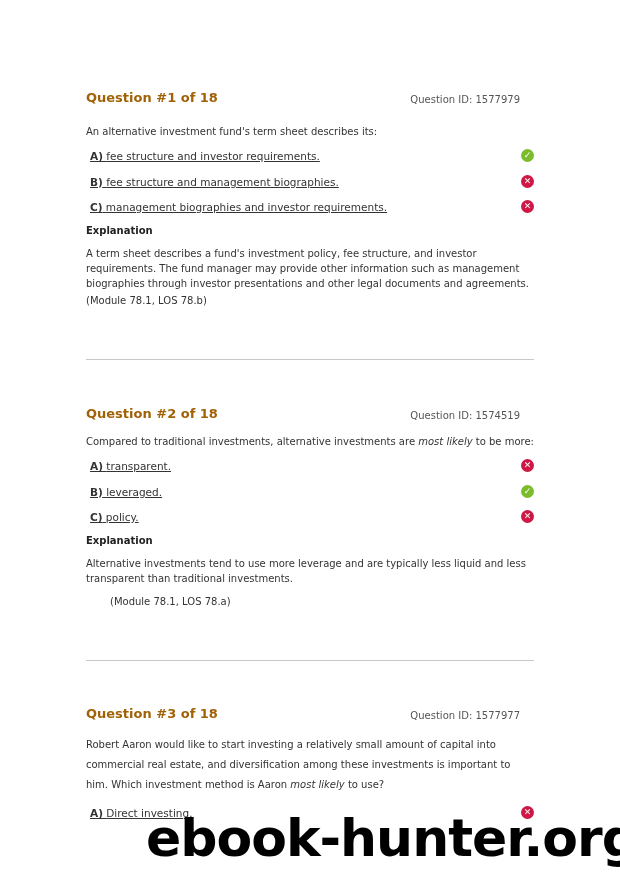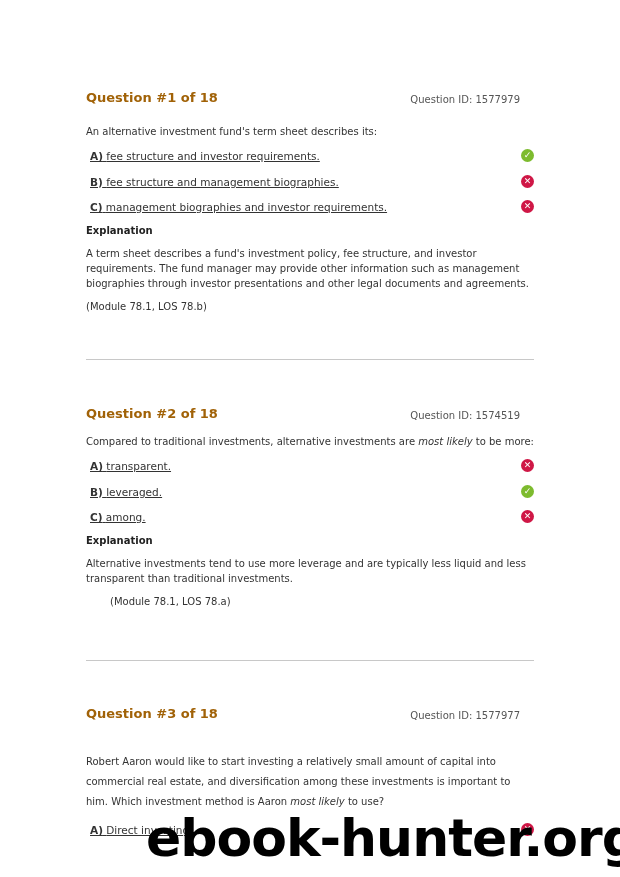--- a/index.html
+++ b/index.html
@@ -46,21 +46,21 @@
       <span class="mark bad">✕</span>
     </div>
     <div class="opt">
       <span class="lbl">C)</span>
       <span>management biographies and investor requirements.</span>
       <span class="mark bad">✕</span>
     </div>
   </div>
   <div class="exp-h" style="margin-top:-2px;">Explanation</div>
   <div class="exp" style="margin-top:10px;">A term sheet describes a fund's investment policy, fee structure, and investor requirements. The fund manager may provide other information such as management biographies through investor presentations and other legal documents and agreements.</div>
-  <div class="ref" style="margin-top:10px;">(Module 78.1, LOS 78.b)</div>
+  <div class="ref" style="margin-top:4px;">(Module 78.1, LOS 78.b)</div>
 </section>
 
 <div class="divider" style="top:359px;"></div>
 
 <section class="q" style="top:406px;">
   <div class="q-head">
     <div class="q-title">Question #2 of 18</div>
     <div class="q-id">Question ID: 1574519</div>
   </div>
   <div class="q-text" style="margin-top:8px;"><span>Compared to traditional investments, alternative investments are </span><em>most likely</em><span> to be more:</span></div>
@@ -70,37 +70,37 @@
       <span>transparent.</span>
       <span class="mark bad">✕</span>
     </div>
     <div class="opt">
       <span class="lbl">B)</span>
       <span>leveraged.</span>
       <span class="mark ok">✓</span>
     </div>
     <div class="opt">
       <span class="lbl">C)</span>
-      <span>among.</span>
+      <span>policy.</span>
       <span class="mark bad">✕</span>
     </div>
   </div>
   <div class="exp-h" style="margin-top:-2px;">Explanation</div>
   <div class="exp" style="margin-top:10px;">Alternative investments tend to use more leverage and are typically less liquid and less transparent than traditional investments.</div>
   <div class="ref" style="margin-top:10px;margin-left:24px;">(Module 78.1, LOS 78.a)</div>
 </section>
 
 <div class="divider" style="top:660px;"></div>
 
 <section class="q" style="top:706px;">
   <div class="q-head">
     <div class="q-title">Question #3 of 18</div>
     <div class="q-id">Question ID: 1577977</div>
   </div>
-  <div class="q-text tall" style="margin-top:26px;"><span>Robert Aaron would like to start investing a relatively small amount of capital into commercial real estate, and diversification among these investments is important to him. Which investment method is Aaron </span><em>most likely</em><span> to use?</span></div>
+  <div class="q-text tall" style="margin-top:9px;"><span>Robert Aaron would like to start investing a relatively small amount of capital into commercial real estate, and diversification among these investments is important to him. Which investment method is Aaron </span><em>most likely</em><span> to use?</span></div>
   <div class="opts" style="margin-top:12px;">
     <div class="opt">
       <span class="lbl">A)</span>
       <span>Direct investing.</span>
       <span class="mark bad">✕</span>
     </div>
   </div>
 </section>
 
 <div class="watermark">ebook-hunter.org</div>

